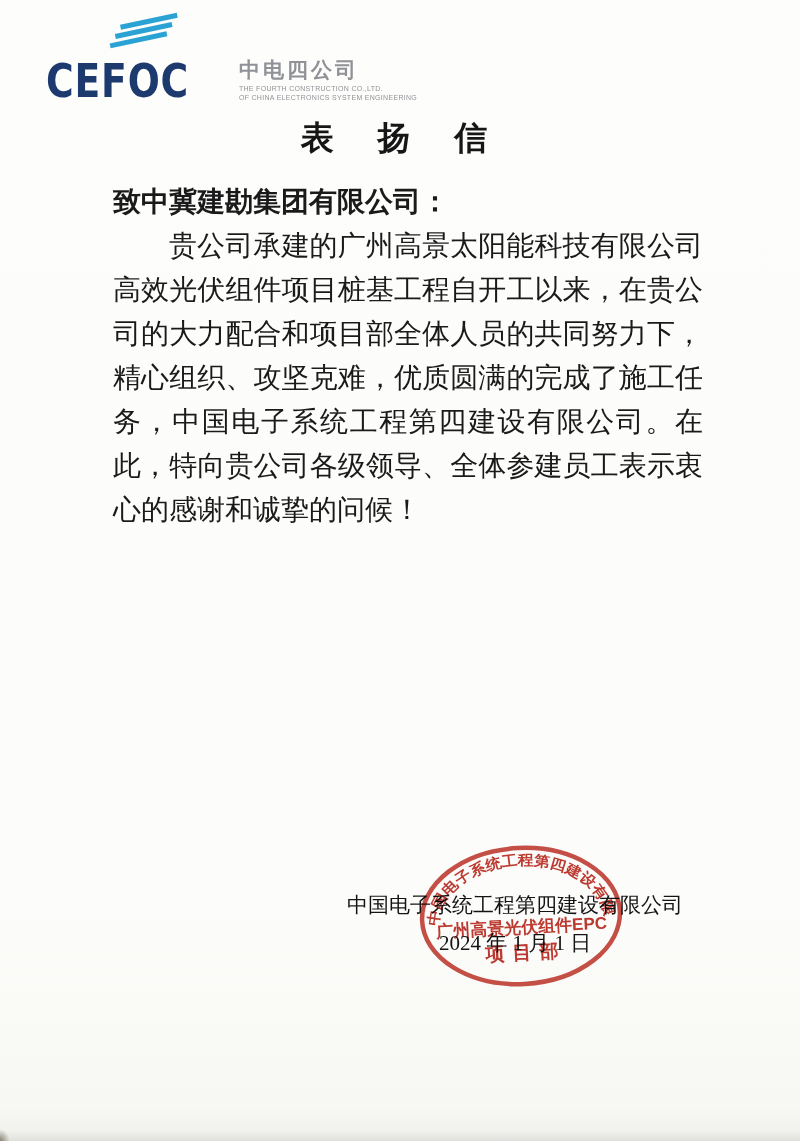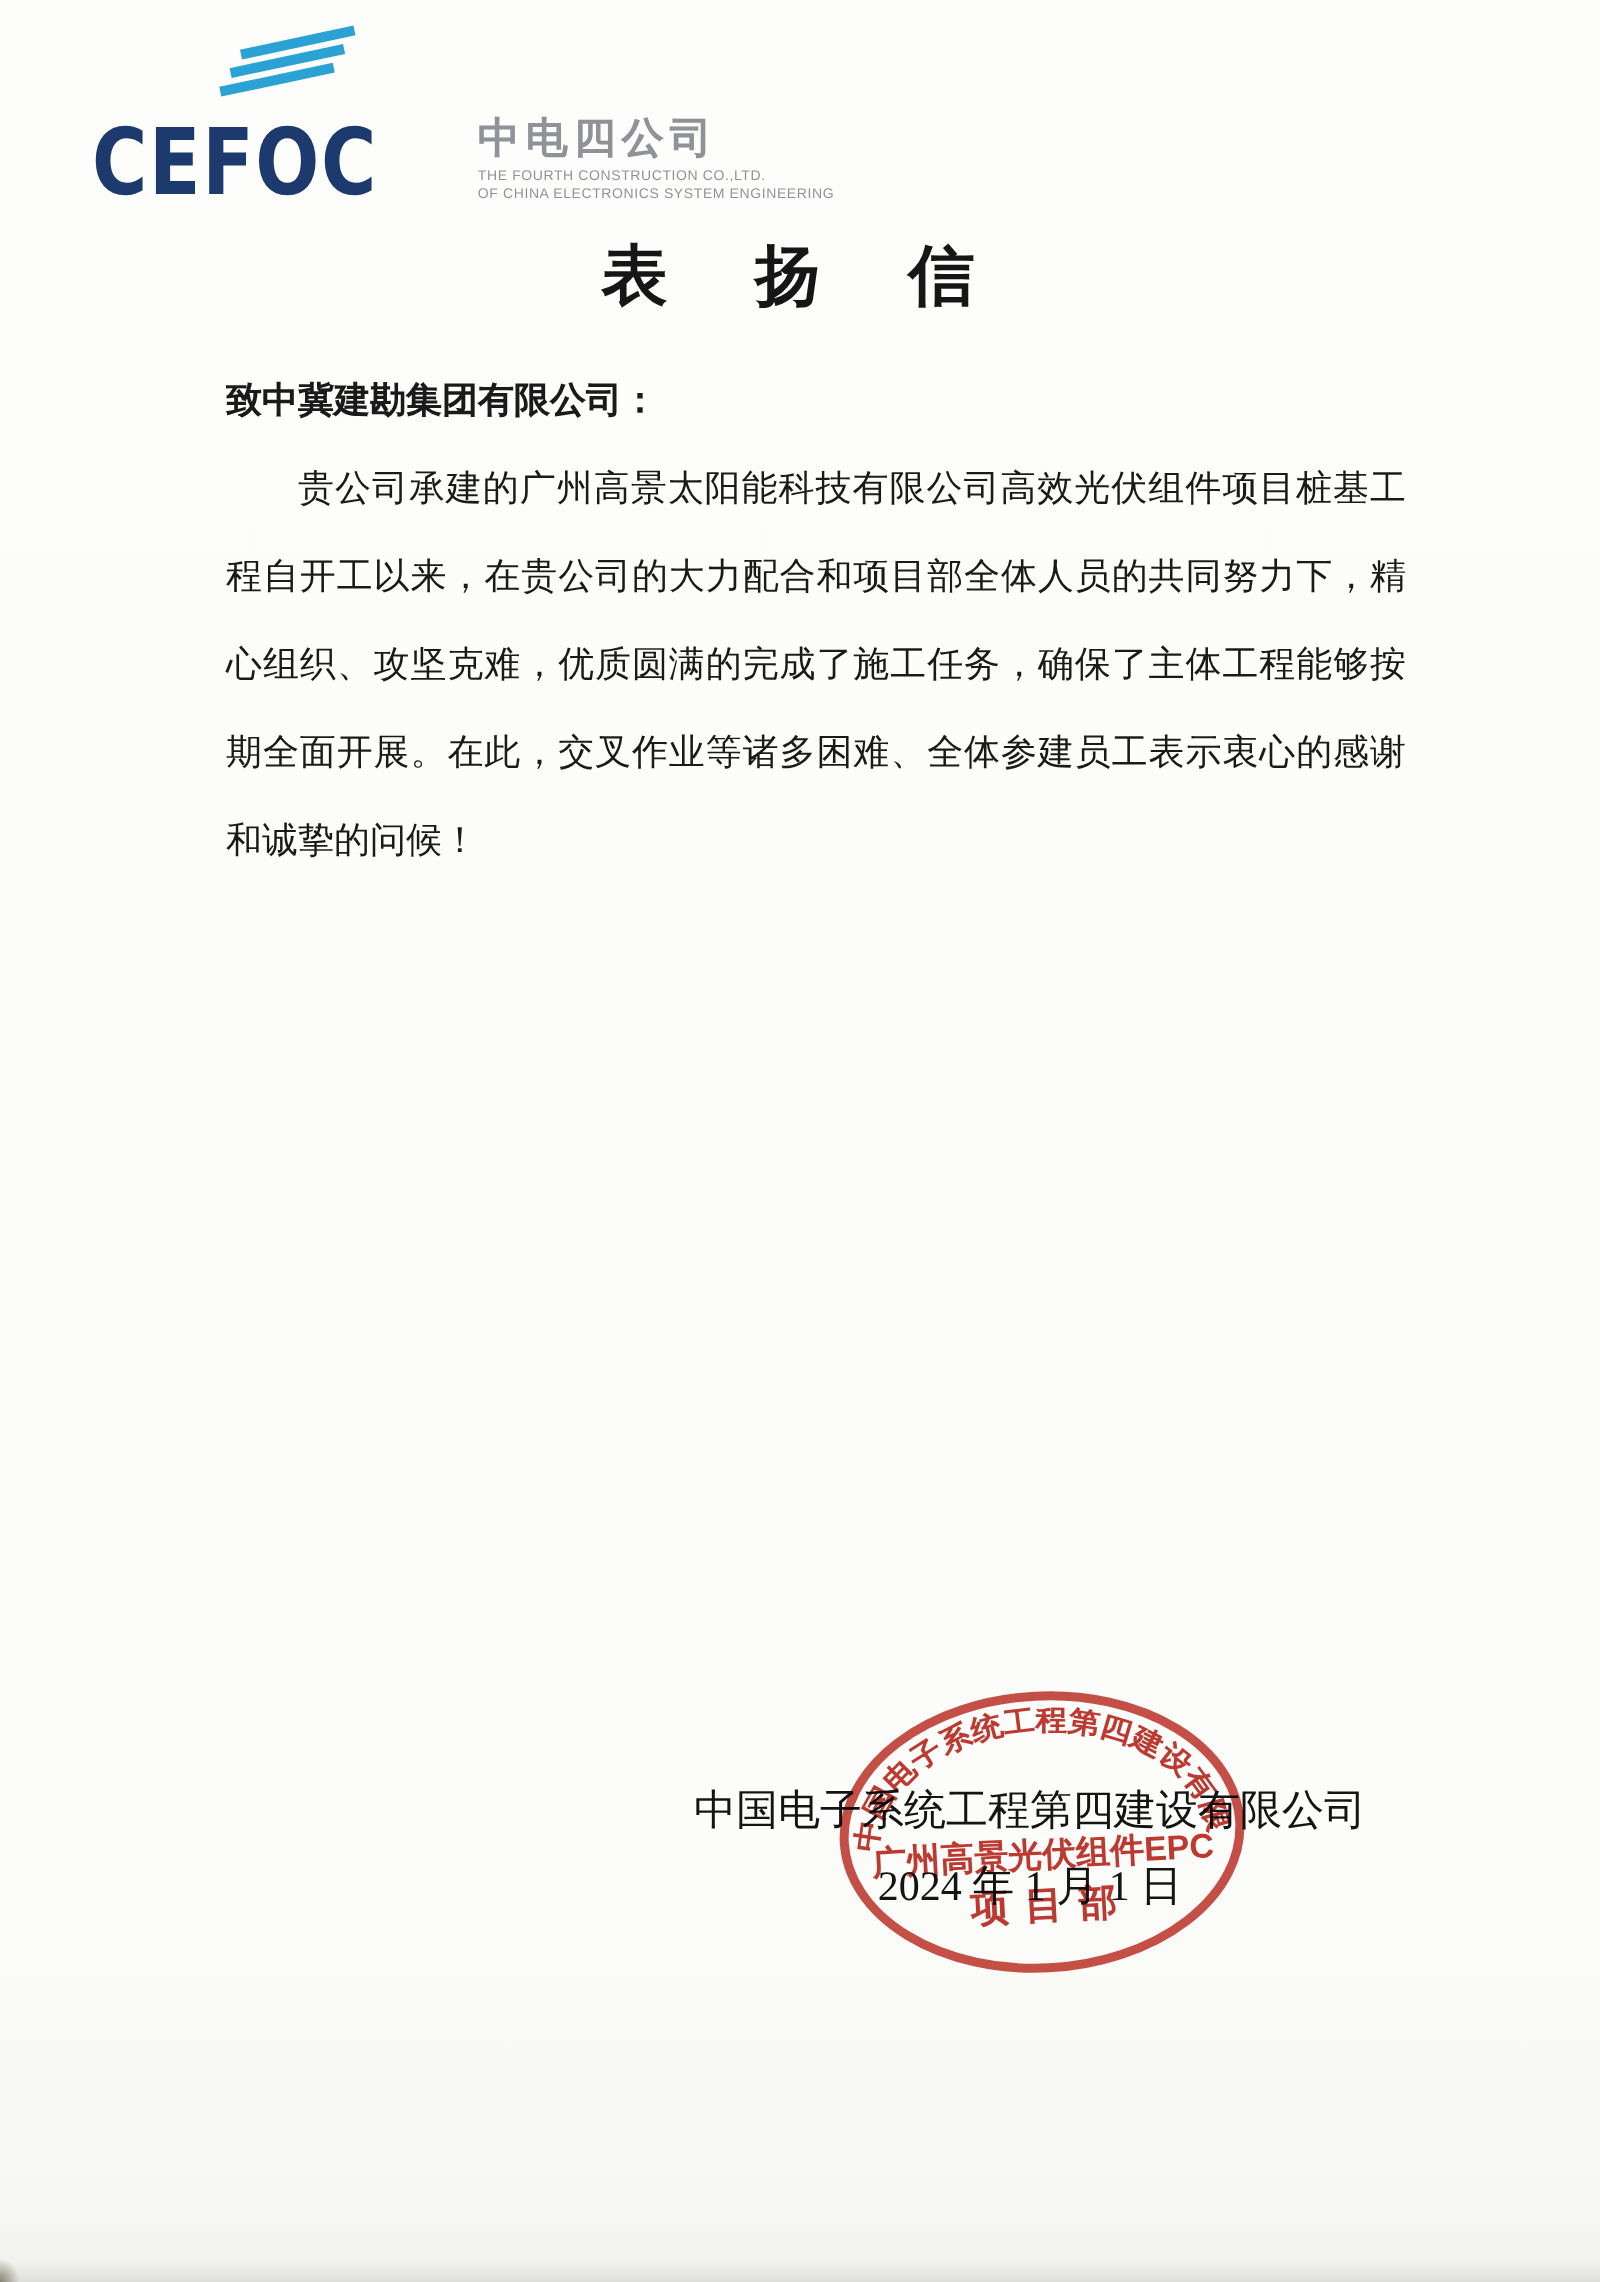--- a/index.html
+++ b/index.html
@@ -51,22 +51,22 @@
   
   .title {
     position: absolute; top: 116px; left: 0; width: 800px;
     text-align: center;
     font-size: 33px; font-weight: bold; letter-spacing: 12px;
     color: #161616;
     font-family: Liberation Mono, monospace;
   }
   .content {
     position: absolute; top: 180px; left: 113px; width: 590px;
-    font-size: 18px; line-height: 44px;
-    font-family: Liberation Mono, monospace;
+    font-size: 28px; line-height: 44px;
+    font-family: Liberation Sans, sans-serif;
     color: #1a1a1a;
     text-align: justify;
   }
   .salutation { font-weight: bold; }
   .content p.para { text-indent: 2em; }
   
   .signature {
     position: absolute; top: 886px; right: 117px;
     text-align: center;
     font-size: 21px; line-height: 38px;
@@ -111,21 +111,21 @@
         <div>THE FOURTH CONSTRUCTION CO.,LTD.</div>
         <div>OF CHINA ELECTRONICS SYSTEM ENGINEERING</div>
       </div>
     </div>
   </div>
 
   <div class="title">表 扬 信</div>
 
   <div class="content">
     <p class="salutation">致中冀建勘集团有限公司：</p>
-    <p class="para">贵公司承建的广州高景太阳能科技有限公司高效光伏组件项目桩基工程自开工以来，在贵公司的大力配合和项目部全体人员的共同努力下，精心组织、攻坚克难，优质圆满的完成了施工任务，确保了主体工程能够按期全面开展。在此，交叉作业等诸多困难、全体参建员工表示衷心的感谢和诚挚的问候！</p>
+    <p class="para">贵公司承建的广州高景太阳能科技有限公司高效光伏组件项目桩基工程自开工以来，在贵公司的大力配合和项目部全体人员的共同努力下，精心组织、攻坚克难，优质圆满的完成了施工任务，中国电子系统工程第四建设有限公司。在此，特向贵公司各级领导、全体参建员工表示衷心的感谢和诚挚的问候！</p>
   </div>
 
   <div class="signature">
     <div>中国电子系统工程第四建设有限公司</div>
     <div>2024 年 1 月 1 日</div>
   </div>
 
   <svg class="stamp" viewBox="0 0 230 160">
     <ellipse cx="115" cy="80" rx="99" ry="68" fill="none" stroke="#bb2c21" stroke-width="4.5" opacity="0.9"></ellipse>
     <path id="stamp-arc" d="M 32 86 A 83 57 0 0 1 198 86" fill="none"></path>

